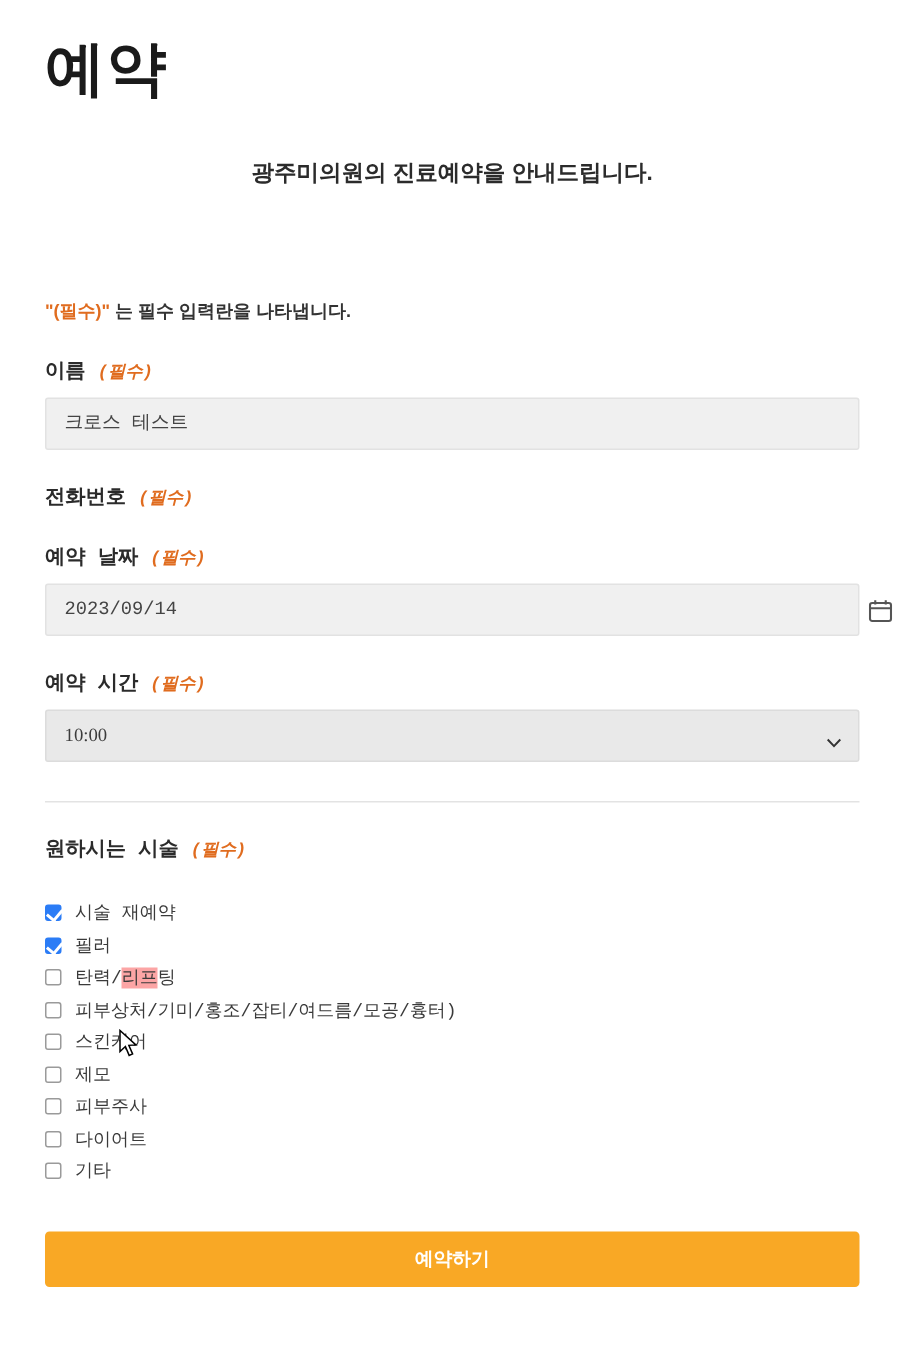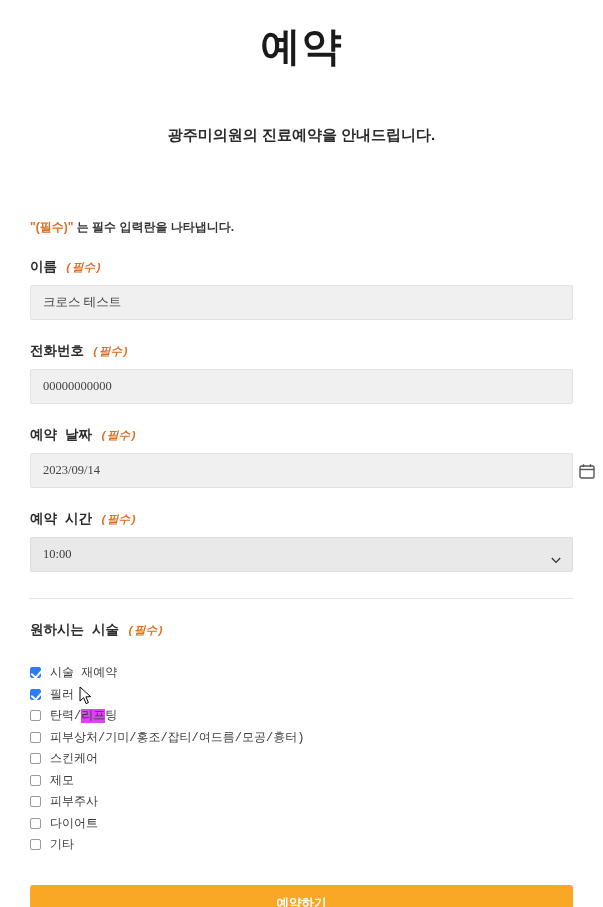--- a/index.html
+++ b/index.html
@@ -16,35 +16,34 @@
     height: 907px;
     position: relative;
     background: #ffffff;
   }
   .inner {
     width: 543px;
     margin: 0 auto;
     padding-top: 14px;
   }
   .title {
-    text-align: center;
     font-size: 40px;
     font-weight: bold;
     color: #1a1a1a;
     letter-spacing: 1px;
     margin: 0;
     padding-top: 8px;
     line-height: 1.2;
   }
   .subtitle {
     text-align: center;
     font-size: 15px;
     font-weight: bold;
     color: #2b2b2b;
-    margin-top: 56px;
+    margin-top: 36px;
   }
   .required-note {
     font-size: 12px;
     font-weight: bold;
     color: #333;
     margin-top: 74px;
   }
   .required-note .req { color: #e06c1f; }
   .field { margin-top: 22px; }
   .field-label {
@@ -62,21 +61,21 @@
   }
   .text-input {
     width: 100%;
     height: 35px;
     background: #f0f0f0;
     border: 1px solid #e2e2e2;
     border-radius: 2px;
     padding: 0 12px;
     font-size: 12.5px;
     color: #444;
-    font-family: Liberation Serif, serif;
+    font-family: Liberation Mono, monospace;
     line-height: 33px;
   }
   .date-wrap {
     position: relative;
     display: flex;
     align-items: center;
   }
   .date-wrap .text-input { padding-right: 40px; }
   .cal-icon {
     position: absolute;
@@ -136,21 +135,21 @@
   .cb.checked::after {
     content: "";
     position: absolute;
     left: 2px; top: 0px;
     width: 5px; height: 8px;
     border-right: 2px solid #fff;
     border-bottom: 2px solid #fff;
     transform: rotate(40deg);
   }
   .cb-label { white-space: nowrap; }
-  .hl { background: #d946ef; }
+  .hl { background: #fca5a5; }
   .submit {
     width: 100%;
     height: 37px;
     margin-top: 29px;
     background: #f9a825;
     border: none;
     border-radius: 3px;
     color: #ffffff;
     font-size: 12.5px;
     font-weight: bold;
@@ -186,21 +185,20 @@
         <span class="req">(필수)</span>
       </div>
       <div class="text-input" placeholder="이름">크로스 테스트</div>
     </div>
 
     <div class="field">
       <div class="field-label">
         <span>전화번호</span>
         <span class="req">(필수)</span>
       </div>
-      <div class="text-input" placeholder="전화번호">00000000000</div>
     </div>
 
     <div class="field">
       <div class="field-label">
         <span>예약 날짜</span>
         <span class="req">(필수)</span>
       </div>
       <div class="date-wrap">
         <div class="text-input" placeholder="연도-월-일">2023/09/14</div>
         <span class="cal-icon">

